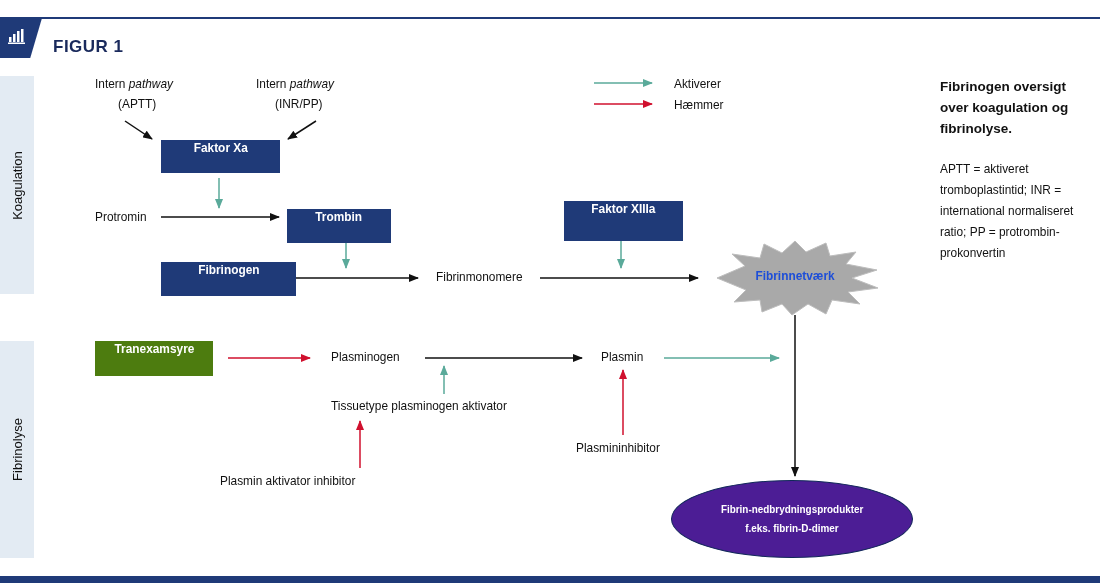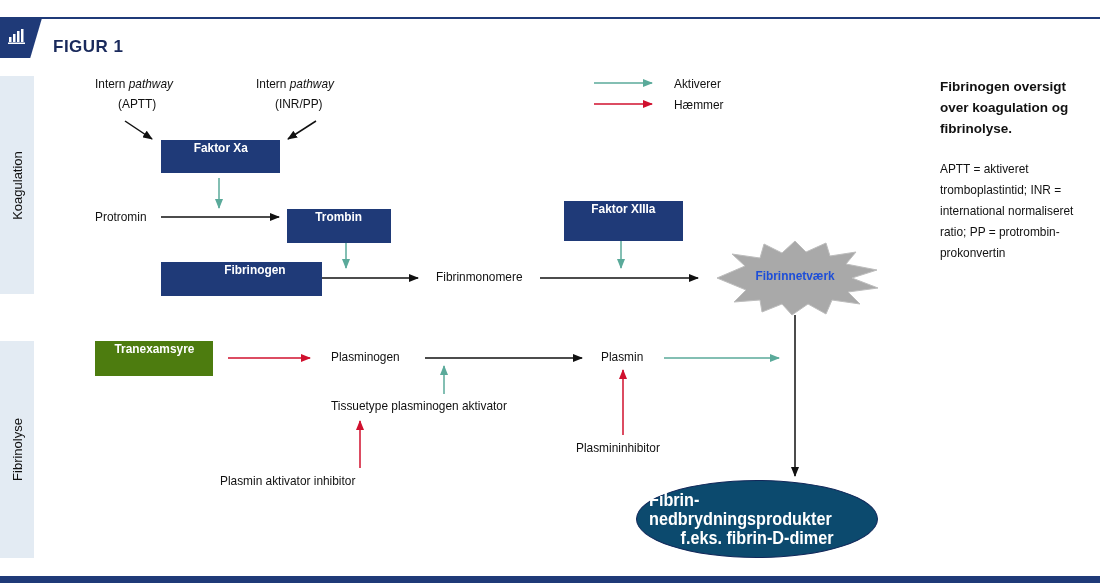--- a/index.html
+++ b/index.html
@@ -16,22 +16,22 @@
   .band-label span { transform:rotate(-90deg); white-space:nowrap; font-size:13px; color:#111; }
   .lbl { position:absolute; font-size:13.5px; color:#111; white-space:nowrap; transform:scaleX(0.88); transform-origin:left top; }
   .box { position:absolute; background:#1f3a78; color:#fff; font-size:13.5px; font-weight:bold;
          display:flex; align-items:flex-start; justify-content:center; }
   .box span { transform:scaleX(0.88); display:inline-block; }
   .box.red { background:#4d7c0f; }
   svg.arrows { position:absolute; left:0; top:0; width:1100px; height:588px; }
   .side-text { position:absolute; left:940px; font-size:13.5px; color:#111; line-height:21px; }
   .side-title { top:76px; font-weight:bold; width:150px; }
   .side-abbr { top:158px; width:158px; transform:scaleX(0.88); transform-origin:left top; }
-  .ellipse { position:absolute; left:636px; top:480px; width:240px; height:76px; border-radius:50%;
-             background:#0c4a6e; border:1px solid #12285a; color:#fff; font-size:18px; font-weight:bold;
+  .ellipse { position:absolute; left:671px; top:480px; width:240px; height:76px; border-radius:50%;
+             background:#4c1d95; border:1px solid #12285a; color:#fff; font-size:11px; font-weight:bold;
              display:flex; flex-direction:column; align-items:center; justify-content:center; line-height:19px; }
   .ellipse span { transform:scaleX(0.9); display:block; }
   .star-label { position:absolute; left:745px; top:268px; width:100px; text-align:center; font-size:13.5px; font-weight:bold; color:#1d4ed8; }
   .star-label span { display:inline-block; transform:scaleX(0.88); }
 </style>
 </head>
 <body>
 
 <div class="top-rule"></div>
 <div class="fig-tab"></div>
@@ -116,21 +116,21 @@
 <div class="box" style="left:161px;top:140px;width:119px;height:33px;">
     <span>Faktor Xa</span>
   </div>
 <div class="lbl" style="left:95px;top:209px;">Protromin</div>
 <div class="box" style="left:287px;top:201px;width:104px;height:34px;margin-top:8px;">
     <span>Trombin</span>
   </div>
 <div class="box" style="left:564px;top:201px;width:119px;height:40px;">
     <span>Faktor XIIIa</span>
   </div>
-<div class="box" style="left:161px;top:262px;width:135px;height:34px;padding-left:26px;">
+<div class="box" style="left:161px;top:262px;width:135px;height:34px;">
     <span>Fibrinogen</span>
   </div>
 <div class="lbl" style="left:436px;top:269px;">Fibrinmonomere</div>
 <div class="star-label"><span>Fibrinnetværk</span></div>
 
 <div class="box red" style="left:95px;top:341px;width:118px;height:35px;">
     <span>Tranexamsyre</span>
   </div>
 <div class="lbl" style="left:331px;top:349px;">Plasminogen</div>
 <div class="lbl" style="left:601px;top:349px;">Plasmin</div>

